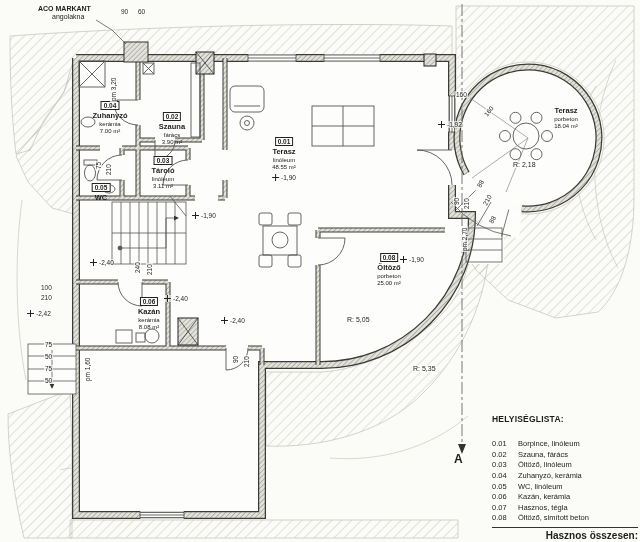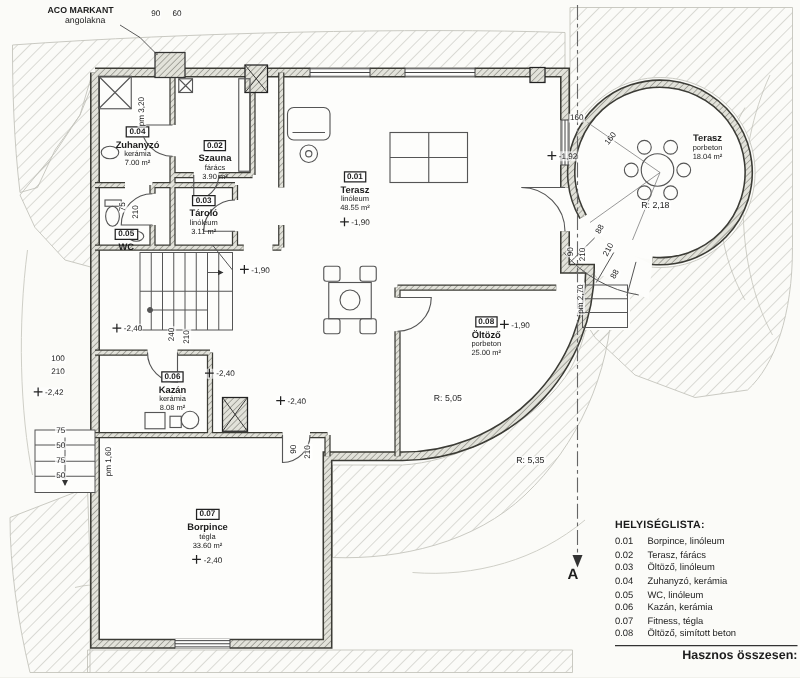--- a/index.html
+++ b/index.html
@@ -17,21 +17,21 @@
   .rlvl{font-size:6.5px;margin-top:3px;}
   .dim{position:absolute;font-size:6.5px;background:rgba(255,255,255,.72);padding:0 1px;
        transform-origin:0 0;white-space:nowrap;}
   .lvl{position:absolute;font-size:6.5px;background:rgba(255,255,255,.6);white-space:nowrap;}
   .radius{position:absolute;font-size:7px;background:rgba(255,255,255,.72);padding:0 1px;white-space:nowrap;}
   .cross{display:inline-block;width:7px;height:7px;position:relative;margin-right:2px;vertical-align:-1px;}
   .cross::before{content:"";position:absolute;left:0;right:0;top:3px;height:1px;background:#222;}
   .cross::after{content:"";position:absolute;top:0;bottom:0;left:3px;width:1px;background:#222;}
   .sectionA{position:absolute;left:454px;top:452px;font-size:12px;font-weight:bold;}
   .legend{position:absolute;left:492px;top:414px;width:146px;}
-  .legend-title{font-size:8.5px;font-weight:bold;margin-bottom:4px;letter-spacing:.2px;}
+  .legend-title{font-size:8.5px;font-weight:bold;margin-bottom:15px;letter-spacing:.2px;}
   .legend-row{display:flex;font-size:7.5px;line-height:1.42;}
   .legend-no{width:26px;flex:0 0 26px;}
   .legend-line{border-top:1px solid #333;margin:3px 0 2px;}
   .legend-total{font-size:10px;font-weight:bold;padding-left:14px;text-align:right;}
 </style>
 </head>
 <body>
 
 <div class="stage">
 
@@ -233,34 +233,27 @@
   <div class="rname">Zuhanyzó</div>
   <div class="rmat">kerámia</div>
   <div class="rarea">7.00 m²</div>
 </div>
 
 <div class="room" style="left:101px;top:176px">
   <div><span class="rno">0.05</span></div>
   <div class="rname">WC</div>
 </div>
 
-<div class="room" style="left:138px;top:290px">
+<div class="room" style="left:149px;top:290px">
   <div><span class="rno">0.06</span></div>
   <div class="rname">Kazán</div>
   <div class="rmat">kerámia</div>
   <div class="rarea">8.08 m²</div>
 </div>
 
-<div class="room" style="left:166px;top:400px">
-  <div><span class="rno">0.07</span></div>
-  <div class="rname">Borpince</div>
-  <div class="rmat">tégla</div>
-  <div class="rarea">33.60 m²</div>
-  <div class="rlvl"><i class="cross"></i><span>-2,40</span></div>
-</div>
 
 <div class="room" style="left:389px;top:246px">
   <div><span class="rno">0.08</span></div>
   <div class="rname">Öltöző</div>
   <div class="rmat">porbeton</div>
   <div class="rarea">25.00 m²</div>
 </div>
 
 <div class="room" style="left:566px;top:107px">
   <div class="rname">Terasz</div>
@@ -308,41 +301,41 @@
 <div class="sectionA">A</div>
 
 <div class="legend">
   <div class="legend-title">HELYISÉGLISTA:</div>
   <div class="legend-row">
         <span class="legend-no">0.01</span>
         <span>Borpince, linóleum</span>
       </div>
   <div class="legend-row">
         <span class="legend-no">0.02</span>
-        <span>Terasz, fárács</span>
+        <span>Szauna, fárács</span>
       </div>
   <div class="legend-row">
         <span class="legend-no">0.03</span>
         <span>Öltöző, linóleum</span>
       </div>
   <div class="legend-row">
         <span class="legend-no">0.04</span>
         <span>Zuhanyzó, kerámia</span>
       </div>
   <div class="legend-row">
         <span class="legend-no">0.05</span>
         <span>WC, linóleum</span>
       </div>
   <div class="legend-row">
         <span class="legend-no">0.06</span>
         <span>Kazán, kerámia</span>
       </div>
   <div class="legend-row">
         <span class="legend-no">0.07</span>
-        <span>Fitness, tégla</span>
+        <span>Hasznos, tégla</span>
       </div>
   <div class="legend-row">
         <span class="legend-no">0.08</span>
         <span>Öltöző, simított beton</span>
       </div>
   <div class="legend-line"></div>
   <div class="legend-total">Hasznos összesen:</div>
 </div>
 
 </div>

